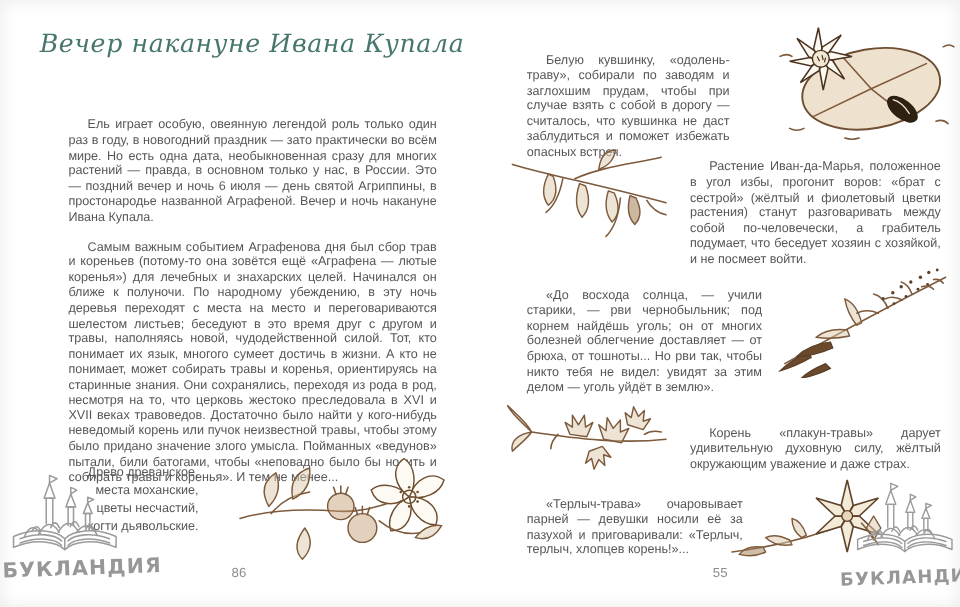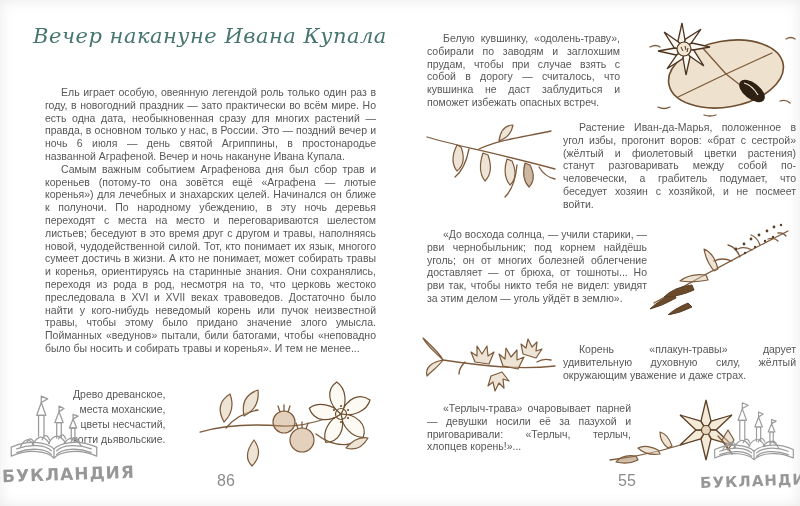--- a/index.html
+++ b/index.html
@@ -7,25 +7,25 @@
     position:relative;width:800px;height:506px;background:#ffffff;overflow:hidden;
     font-family:"Liberation Sans", sans-serif;
     box-shadow:inset 0 0 14px rgba(110,105,100,.14);
   }
   .page-title{
     position:absolute;left:30px;top:24px;width:360px;text-align:center;
     font-family:"DejaVu Serif", serif;font-style:italic;font-weight:400;
     font-size:21px;color:#47766e;letter-spacing:.5px;margin:0;
   }
   .body-text{color:#575757;font-size:10.5px;line-height:12.8px;text-align:justify;}
-  .body-text p{margin:0;text-indent:16px;}
+  .body-text p{margin:12px;text-indent:16px;}
   .lp-col{position:absolute;left:45px;top:86px;width:331px;}
   .verse{position:absolute;left:73px;top:387px;color:#575757;font-size:10.5px;line-height:15px;text-align:right;}
   .rp{position:absolute;}
-  .pagenum{position:absolute;top:472px;color:#8c8c8c;font-size:16px;margin-left:24px;}
+  .pagenum{position:absolute;top:472px;color:#8c8c8c;font-size:11px;}
   .wm-text{
     position:absolute;color:#979797;font-family:"DejaVu Sans", sans-serif;
     letter-spacing:1px;font-weight:bold;white-space:nowrap;
   }
   svg{position:absolute;display:block;}
   .ink{stroke:#7d5a3c;fill:none;stroke-width:1.3;stroke-linecap:round;stroke-linejoin:round;}
   .ink-fill{stroke:#7d5a3c;fill:#dcc9ab;fill-opacity:.5;stroke-width:1.2;stroke-linecap:round;stroke-linejoin:round;}
   .ink-dark{stroke:#5a3f28;fill:#6b4a2c;stroke-width:1;}
   .wm-stroke{stroke:#9b9b9b;fill:none;stroke-width:1.4;stroke-linecap:round;stroke-linejoin:round;}
 </style>

